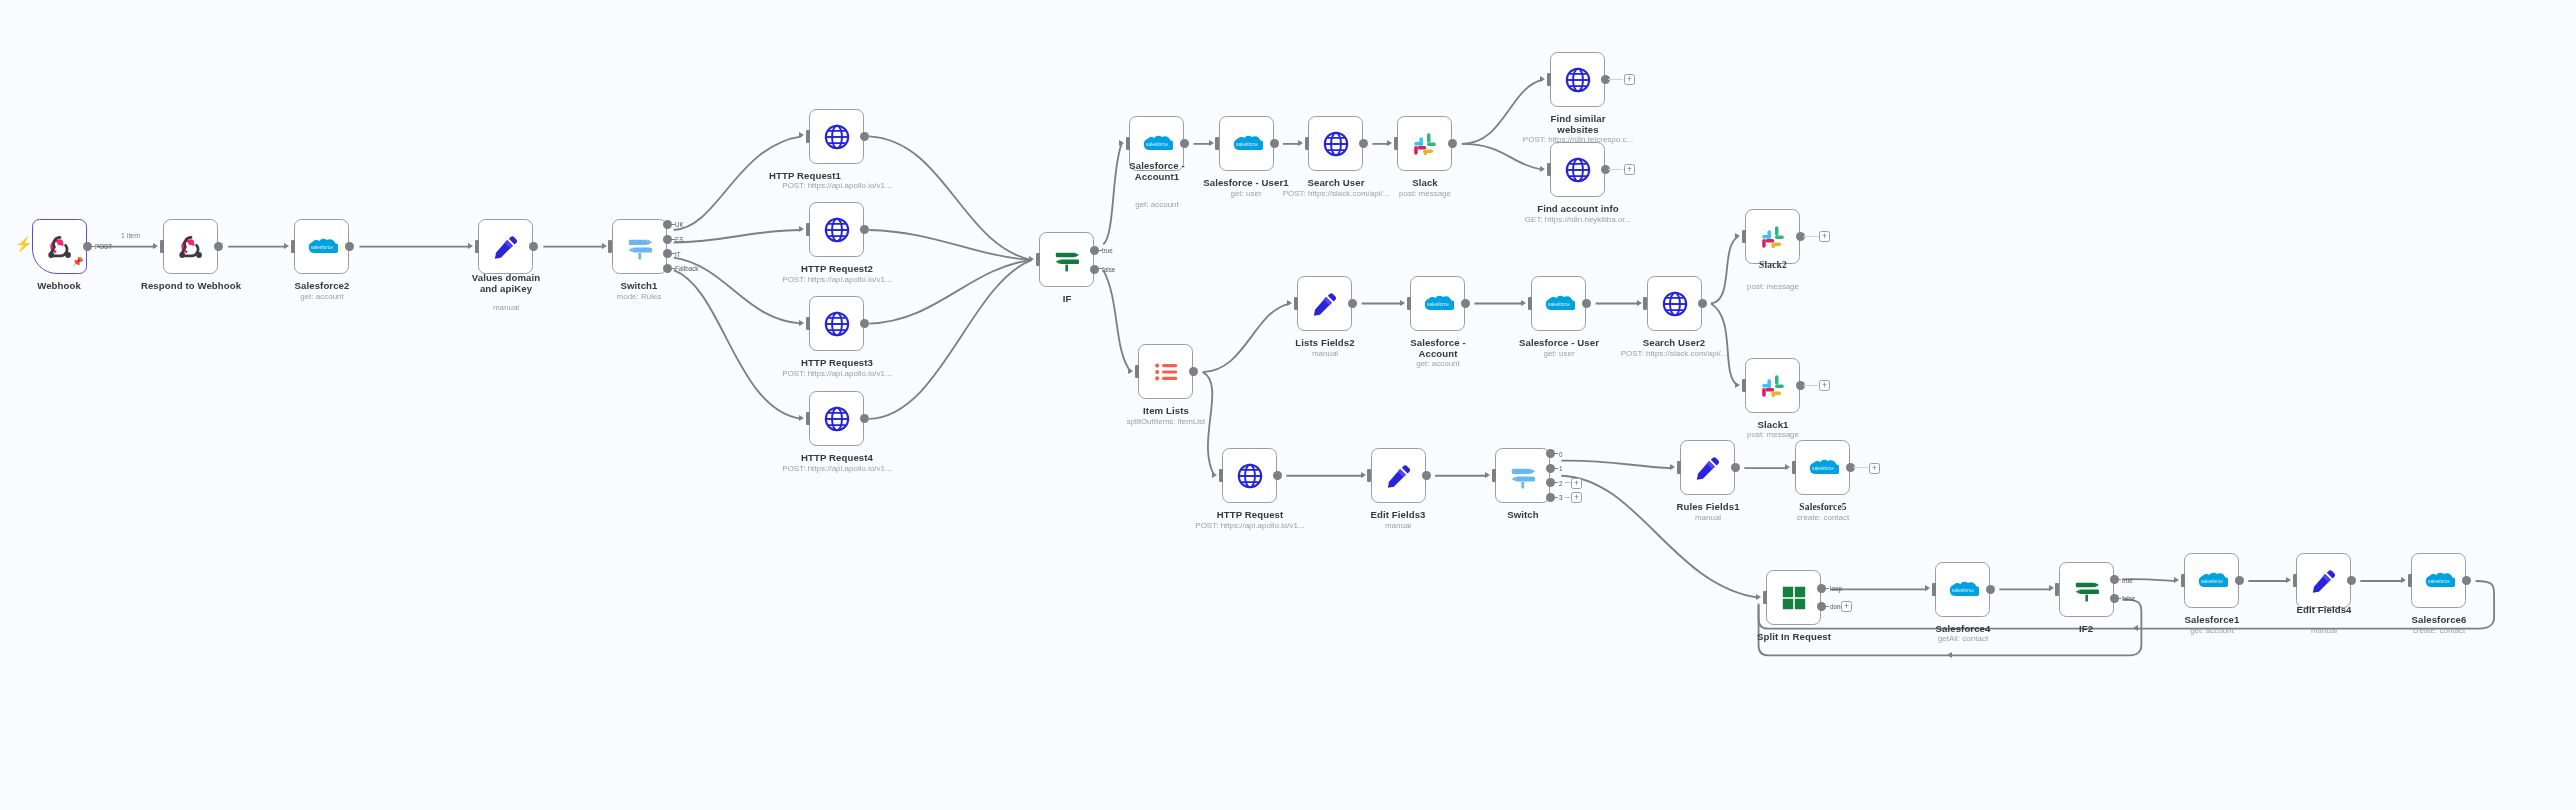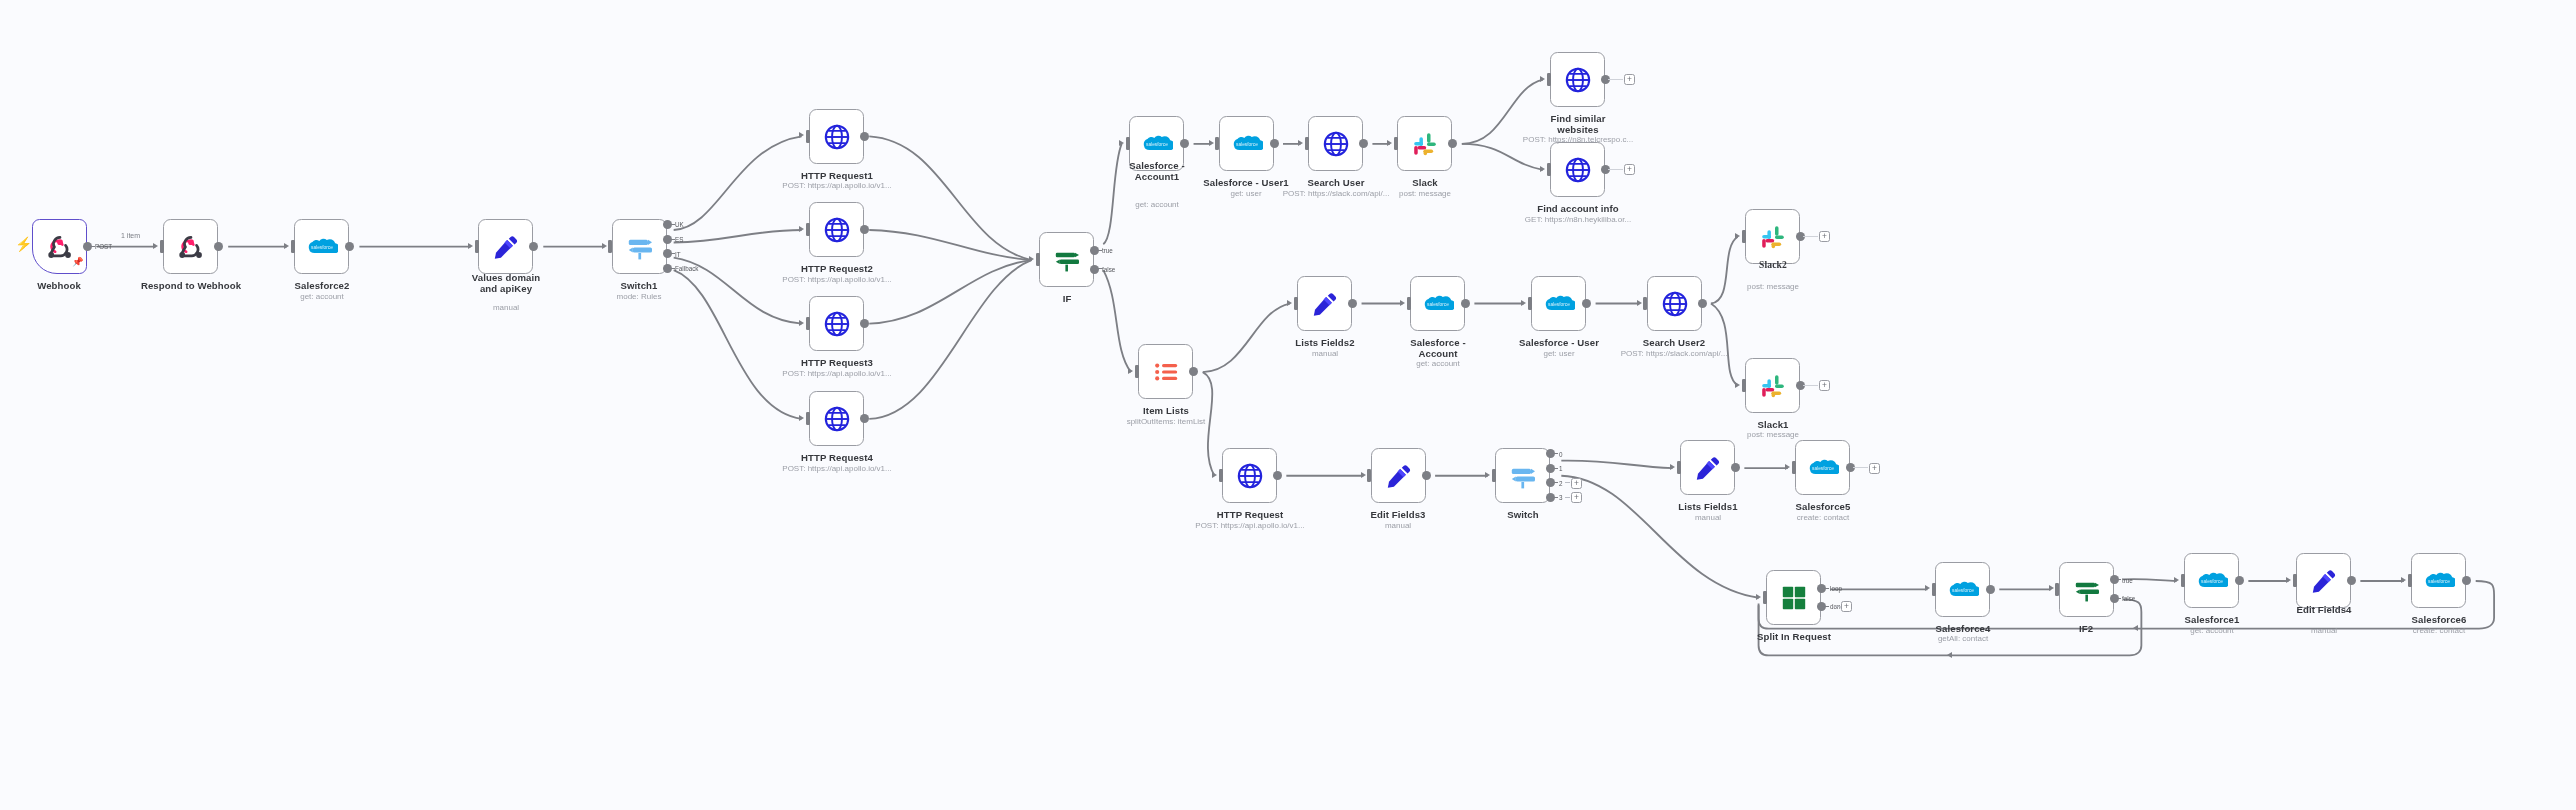--- a/index.html
+++ b/index.html
@@ -589,21 +589,21 @@
     </div>
   <div id="labels-layer">
       <div class="nlabel" style="left: 59px; top: 280px;">Webhook</div>
       <div class="nlabel" style="left: 191px; top: 280px;">Respond to Webhook</div>
       <div class="nlabel" style="left: 322px; top: 280px;">Salesforce2</div>
       <div class="nsub" style="left: 322px; top: 292px;">get: account</div>
       <div class="nlabel wrap" style="left: 506px; top: 272px;">Values domain and apiKey</div>
       <div class="nsub" style="left: 506px; top: 303px;">manual</div>
       <div class="nlabel" style="left: 639px; top: 280px;">Switch1</div>
       <div class="nsub" style="left: 639px; top: 292px;">mode: Rules</div>
-      <div class="nlabel" style="left: 837px; top: 170px;">HTTP Request1</div>
+      <div class="nlabel" style="left: 805px; top: 170px;">HTTP Request1</div>
       <div class="nsub" style="left: 837px; top: 181px;">POST: https://api.apollo.io/v1...</div>
       <div class="nlabel" style="left: 837px; top: 263px;">HTTP Request2</div>
       <div class="nsub" style="left: 837px; top: 275px;">POST: https://api.apollo.io/v1...</div>
       <div class="nlabel" style="left: 837px; top: 357px;">HTTP Request3</div>
       <div class="nsub" style="left: 837px; top: 369px;">POST: https://api.apollo.io/v1...</div>
       <div class="nlabel" style="left: 837px; top: 452px;">HTTP Request4</div>
       <div class="nsub" style="left: 837px; top: 464px;">POST: https://api.apollo.io/v1...</div>
       <div class="nlabel" style="left: 1067px; top: 293px;">IF</div>
       <div class="nlabel wrap" style="left: 1157px; top: 160px;">Salesforce - Account1</div>
       <div class="nsub" style="left: 1157px; top: 200px;">get: account</div>
@@ -629,23 +629,23 @@
       <div class="nsub" style="left: 1674px; top: 349px;">POST: https://slack.com/api/...</div>
       <div class="nlabel" style="left: 1773px; top: 259px; font-family: Liberation Serif, serif;">Slack2</div>
       <div class="nsub" style="left: 1773px; top: 282px;">post: message</div>
       <div class="nlabel" style="left: 1773px; top: 419px;">Slack1</div>
       <div class="nsub" style="left: 1773px; top: 430px;">post: message</div>
       <div class="nlabel" style="left: 1250px; top: 509px;">HTTP Request</div>
       <div class="nsub" style="left: 1250px; top: 521px;">POST: https://api.apollo.io/v1...</div>
       <div class="nlabel" style="left: 1398px; top: 509px;">Edit Fields3</div>
       <div class="nsub" style="left: 1398px; top: 521px;">manual</div>
       <div class="nlabel" style="left: 1523px; top: 509px;">Switch</div>
-      <div class="nlabel" style="left: 1708px; top: 501px;">Lists Fields1</div>
+      <div class="nlabel" style="left: 1708px; top: 501px;">Rules Fields1</div>
       <div class="nsub" style="left: 1708px; top: 513px;">manual</div>
-      <div class="nlabel" style="left: 1823px; top: 501px;">Salesforce5</div>
+      <div class="nlabel" style="left: 1823px; top: 501px; font-family: Liberation Serif, serif;">Salesforce5</div>
       <div class="nsub" style="left: 1823px; top: 513px;">create: contact</div>
       <div class="nlabel" style="left: 1794px; top: 631px;">Split In Request</div>
       <div class="nlabel" style="left: 1963px; top: 623px;">Salesforce4</div>
       <div class="nsub" style="left: 1963px; top: 634px;">getAll: contact</div>
       <div class="nlabel" style="left: 2086px; top: 623px;">IF2</div>
       <div class="nlabel" style="left: 2212px; top: 614px;">Salesforce1</div>
       <div class="nsub" style="left: 2212px; top: 626px;">get: account</div>
       <div class="nlabel" style="left: 2324px; top: 604px;">Edit Fields4</div>
       <div class="nsub" style="left: 2324px; top: 626px;">manual</div>
       <div class="nlabel" style="left: 2439px; top: 614px;">Salesforce6</div>

